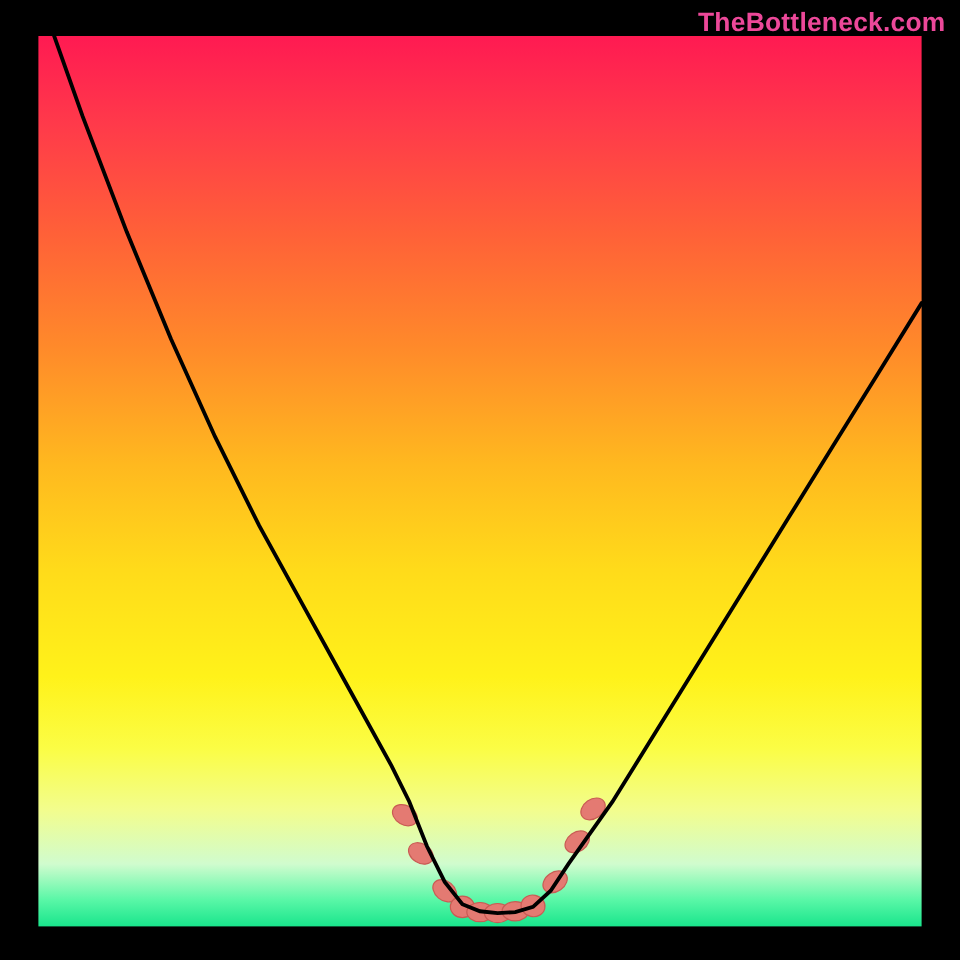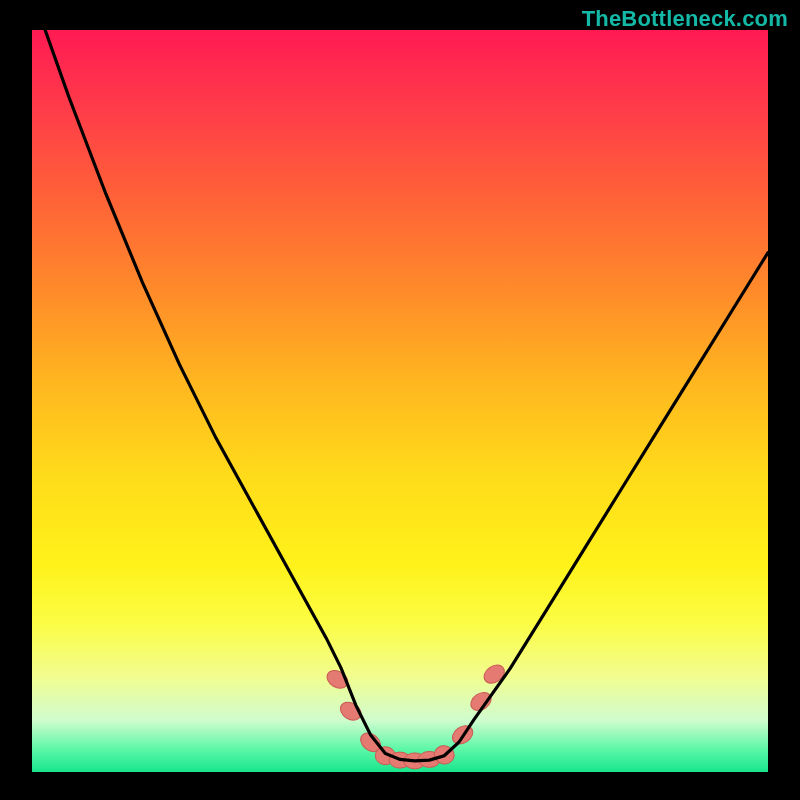--- a/index.html
+++ b/index.html
@@ -39,21 +39,21 @@
       #19e58c 100%
     );
   }
   .watermark {
     position: absolute;
     top: 6px;
     right: 12px;
     font-family: Arial, Helvetica, sans-serif;
     font-size: 22px;
     font-weight: 600;
-    color: #14b8a6;
+    color: #ec4899;
     letter-spacing: 0.2px;
   }
   svg.overlay {
     position: absolute;
     left: 32px;
     top: 30px;
     width: 736px;
     height: 742px;
     overflow: visible;
   }

